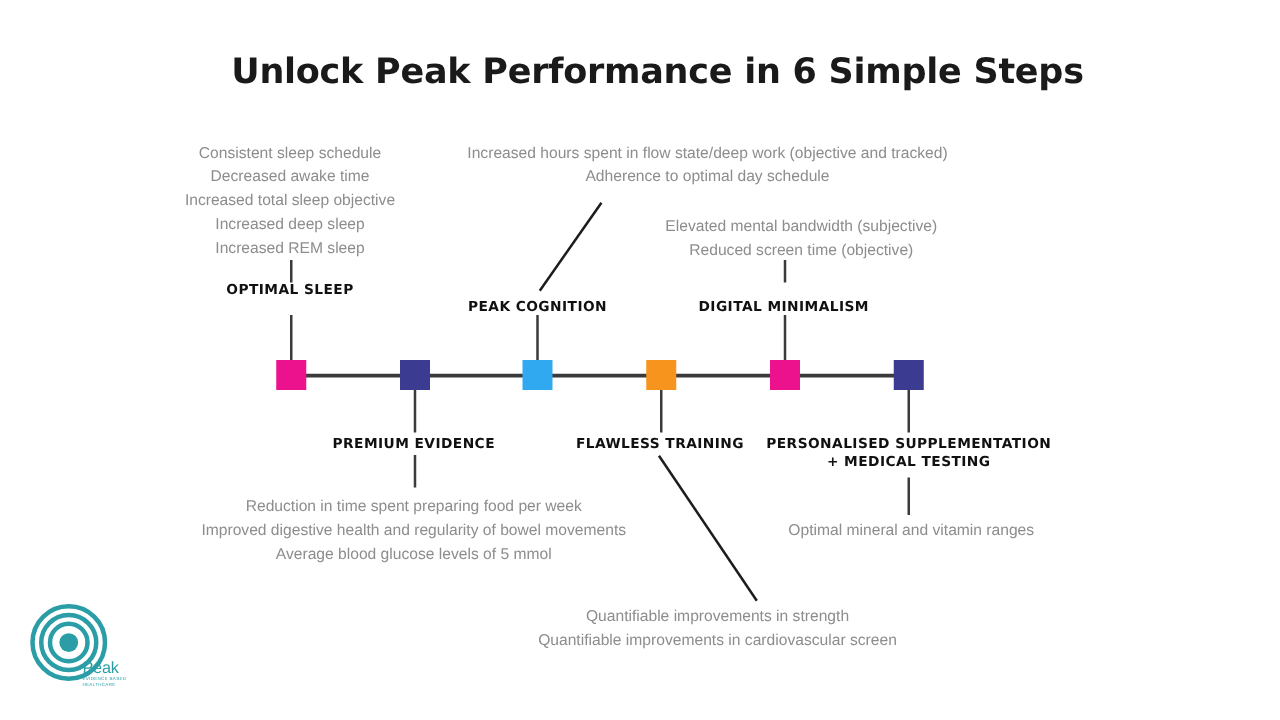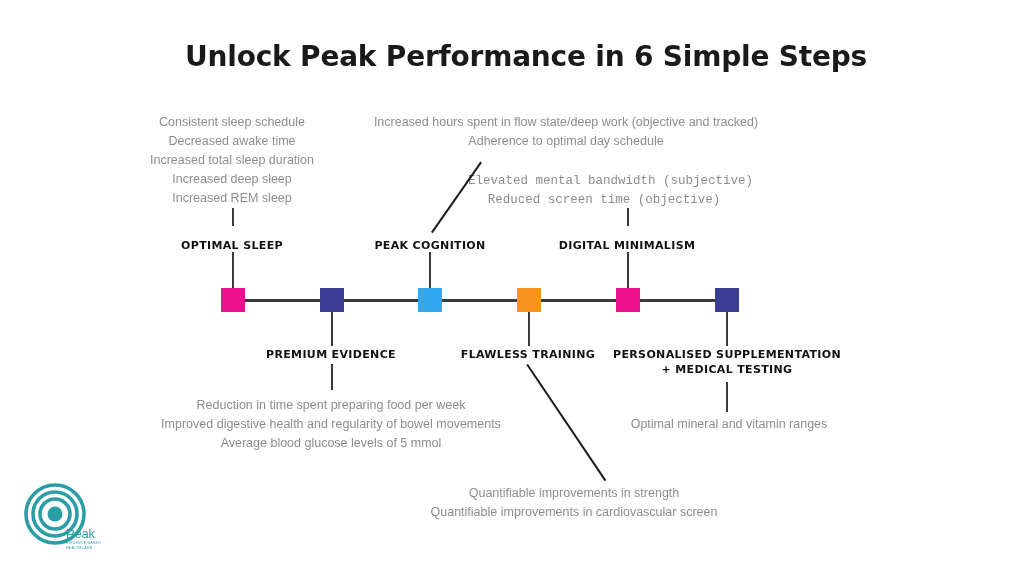--- a/index.html
+++ b/index.html
@@ -127,31 +127,31 @@
 </head>
 <body>
 
 <div id="slide">
 
   <div id="title">Unlock Peak Performance in 6 Simple Steps</div>
 
   <div class="detail" style="left:124px; top:113px; width:216px;">
     <div>Consistent sleep schedule</div>
     <div>Decreased awake time</div>
-    <div>Increased total sleep duration</div>
+    <div>Increased total sleep objective</div>
     <div>Increased deep sleep</div>
     <div>Increased REM sleep</div>
   </div>
 
   <div class="detail" style="left:348px; top:113px; width:436px;">
     <div>Increased hours spent in flow state/deep work (objective and tracked)</div>
     <div>Adherence to optimal day schedule</div>
   </div>
 
-  <div class="detail" style="left:468px; top:172px; width:272px;font-family:Liberation Mono, monospace;">
+  <div class="detail" style="left:505px; top:172px; width:272px;">
     <div>Elevated mental bandwidth (subjective)</div>
     <div>Reduced screen time (objective)</div>
   </div>
 
   <div class="detail" style="left:136px; top:396px; width:390px;">
     <div>Reduction in time spent preparing food per week</div>
     <div>Improved digestive health and regularity of bowel movements</div>
     <div>Average blood glucose levels of 5 mmol</div>
   </div>
 
@@ -174,21 +174,21 @@
 
   <div class="stem" style="left:331px; top:312px; height:34px;"></div>
   <div class="stem" style="left:528px; top:312px; height:34px;"></div>
   <div class="stem" style="left:726px; top:312px; height:34px;"></div>
   <div class="stem" style="left:726px; top:382px; height:30px;"></div>
 
   <div class="stem" style="left:232px; top:208px; height:18px;"></div>
   <div class="stem" style="left:627px; top:208px; height:18px;"></div>
   <div class="stem" style="left:331px; top:364px; height:26px;"></div>
 
-  <div class="step-label" style="left:152px; top:238px; width:160px;">OPTIMAL SLEEP</div>
+  <div class="step-label" style="left:152px; top:224px; width:160px;">OPTIMAL SLEEP</div>
 
   <div class="step-label" style="left:350px; top:238px; width:160px;text-align:center;">PEAK COGNITION</div>
 
   <div class="step-label" style="left:547px; top:238px; width:160px;">DIGITAL MINIMALISM</div>
 
   <div class="step-label" style="left:251px; top:347px; width:160px;">PREMIUM EVIDENCE</div>
 
   <div class="step-label" style="left:448px; top:347px; width:160px;">FLAWLESS TRAINING</div>
 
   <div class="step-label" style="left:607px; top:347px; width:240px;">

